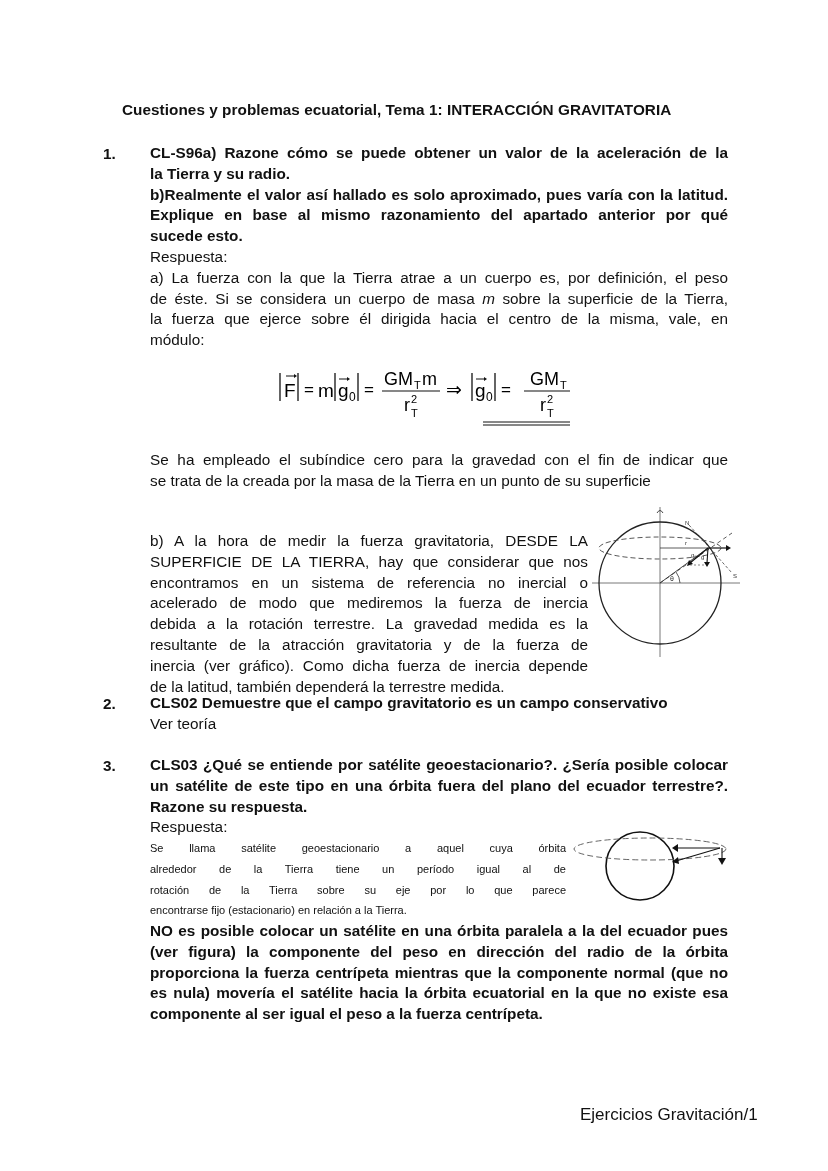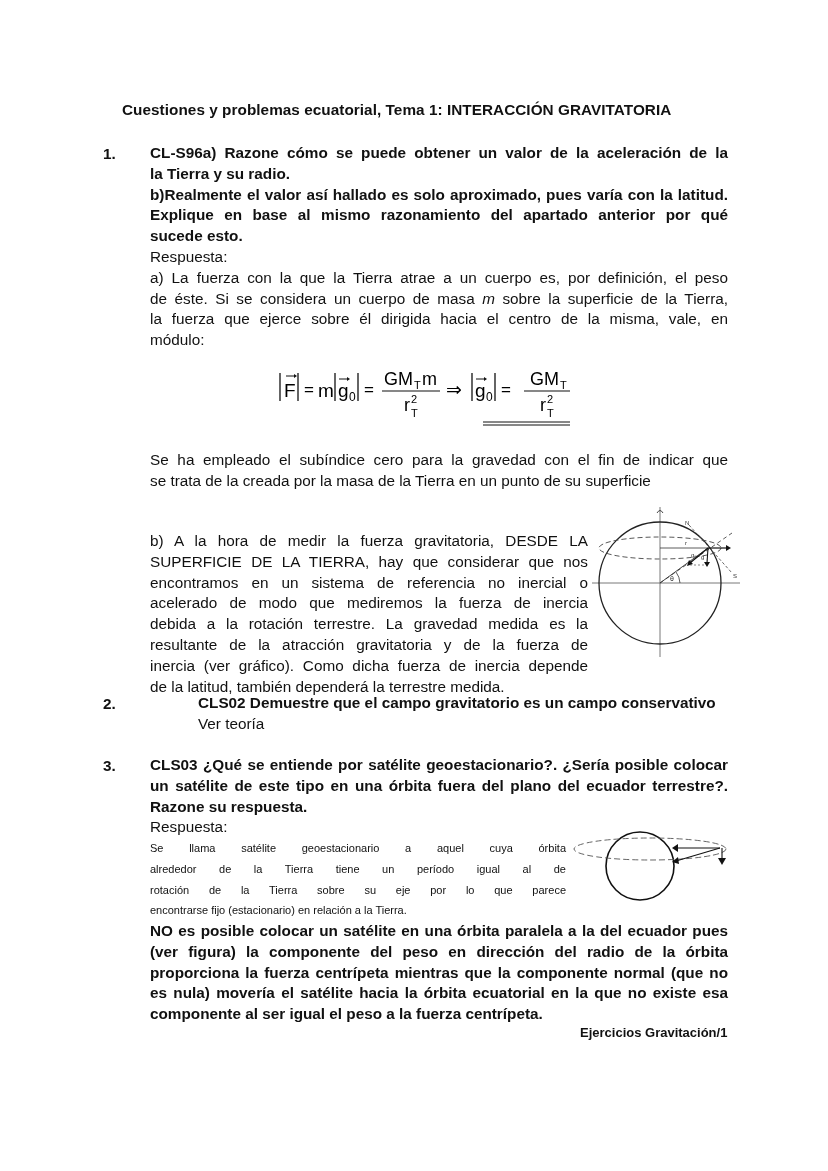--- a/index.html
+++ b/index.html
@@ -7,21 +7,21 @@
          font-family: "Liberation Sans", "DejaVu Sans", sans-serif; color: #111; }
   .page-title { position: absolute; left: 122px; top: 101px; font-size: 15.3px; font-weight: bold; letter-spacing: 0.05px; white-space: nowrap; }
   .num { position: absolute; left: 103px; font-size: 15.3px; font-weight: bold; }
   .block { position: absolute; left: 150px; width: 578px; font-size: 15.3px; line-height: 20.8px; }
   .b { font-weight: bold; }
   .jl { text-align: justify; text-align-last: justify; }
   .line { display: block; }
   .formula { position: absolute; left: 278px; top: 367px; width: 300px; height: 62px; }
   .fig1 { position: absolute; left: 592px; top: 505px; width: 150px; height: 160px; }
   .fig2 { position: absolute; left: 572px; top: 822px; width: 168px; height: 88px; }
-  .footer { position: absolute; left: 580px; top: 1025px; font-size: 13px; white-space: nowrap; font-weight: bold; }
+  .footer { position: absolute; left: 580px; top: 1105px; font-size: 17px; white-space: nowrap; }
   .textwrap { position: absolute; left: 150px; width: 438px; font-size: 15.3px; line-height: 20.8px; }
   .textwrap2 { position: absolute; left: 150px; width: 416px; font-size: 11px; line-height: 20.8px; }
   svg text { font-family: "Liberation Sans", sans-serif; }
 </style>
 </head>
 <body>
 
 <div class="page-title">Cuestiones y problemas ecuatorial, Tema 1: INTERACCIÓN GRAVITATORIA</div>
 
 <div class="num" style="top:145px;">1.</div>
@@ -120,21 +120,21 @@
   <text x="99" y="52" font-size="6" fill="#333">g₀</text>
   <line x1="116" y1="43" x2="115" y2="58" stroke="#111" stroke-width="1.1"></line>
   <polygon points="112,57 115,62 118,57" fill="#111"></polygon>
   <text x="109" y="54" font-size="6" fill="#333">g</text>
   <line x1="98" y1="60" x2="114" y2="60" stroke="#555" stroke-width="0.7" stroke-dasharray="2,2"></line>
   <path d="M88,78 A20,20 0 0 0 84,67" fill="none" stroke="#333" stroke-width="0.8"></path>
   <text x="78" y="76" font-size="7" fill="#333">θ</text>
 </svg>
 
 <div class="num" style="top:695px;">2.</div>
-<div class="block" style="top:693px;margin-left:48px;">
+<div class="block" style="top:693px;">
   <span class="line b">CLS02 Demuestre que el campo gravitatorio es un campo conservativo</span>
   <span class="line">Ver teoría</span>
 </div>
 
 <div class="num" style="top:757px;">3.</div>
 <div class="block" style="top:755px;">
   <span class="line b jl">CLS03 ¿Qué se entiende por satélite geoestacionario?. ¿Sería posible colocar</span>
   <span class="line b jl">un satélite de este tipo en una órbita fuera del plano del ecuador terrestre?.</span>
   <span class="line b">Razone su respuesta.</span>
   <span class="line">Respuesta:</span>

